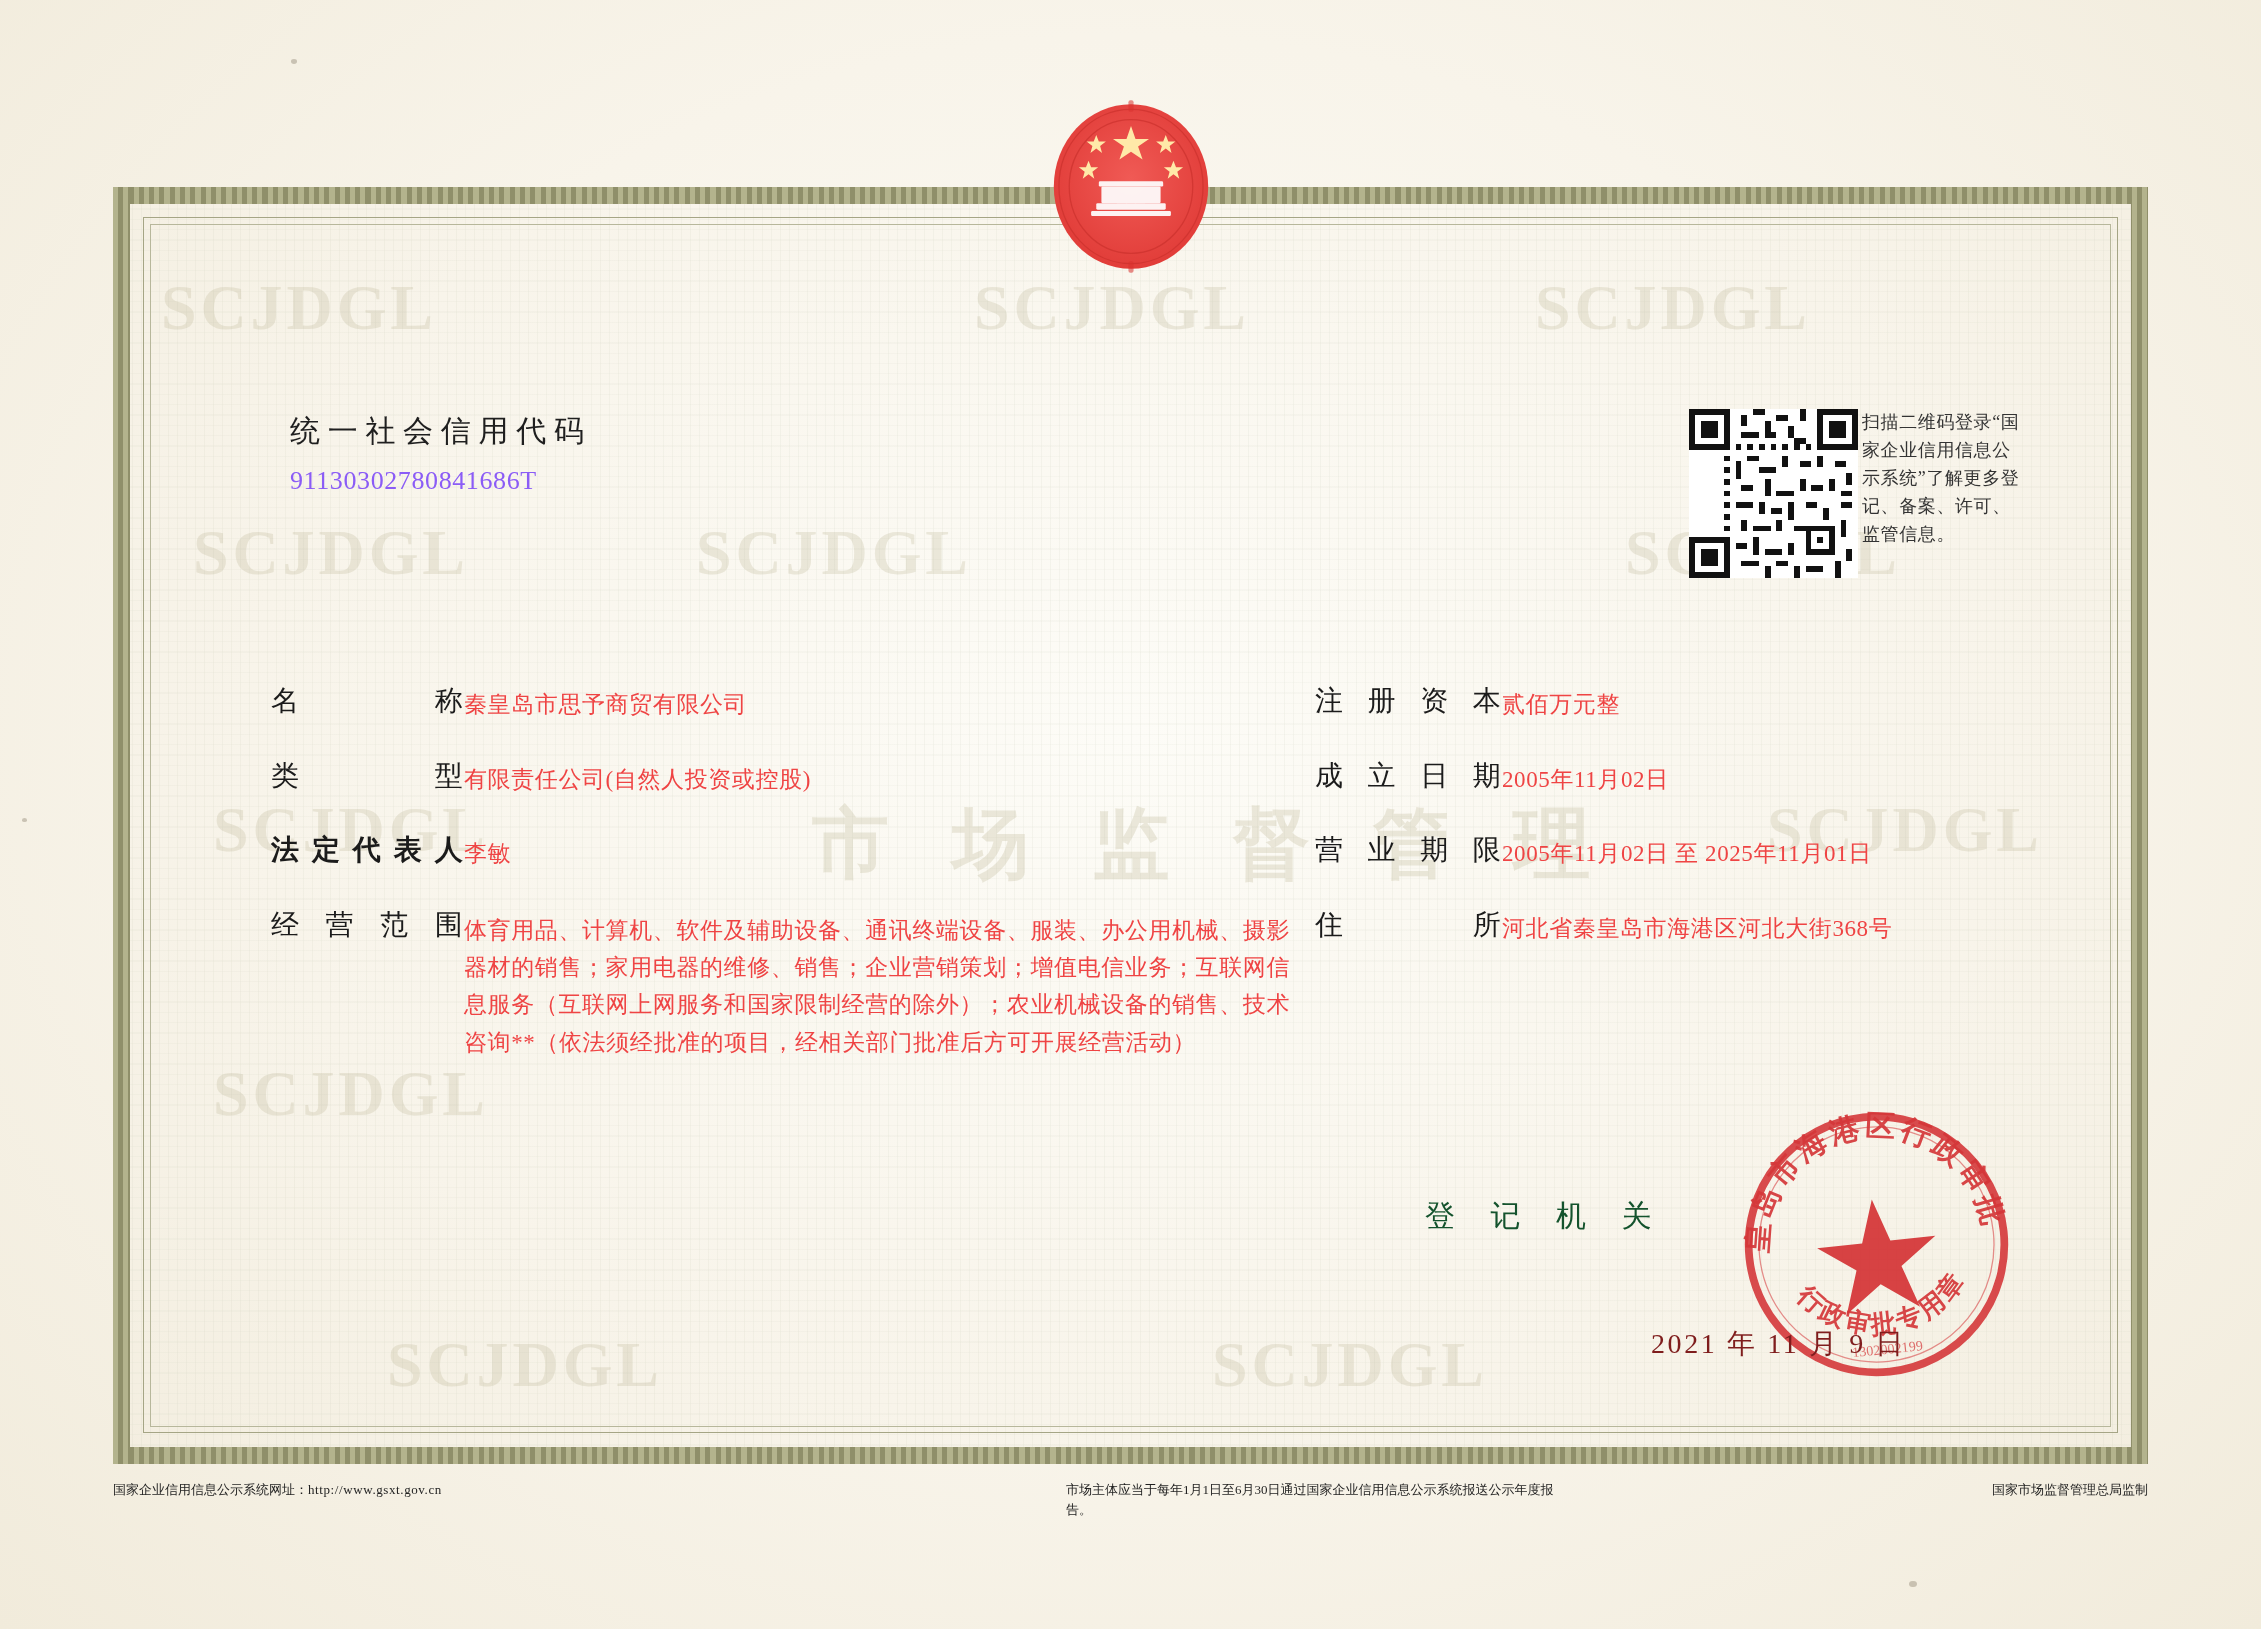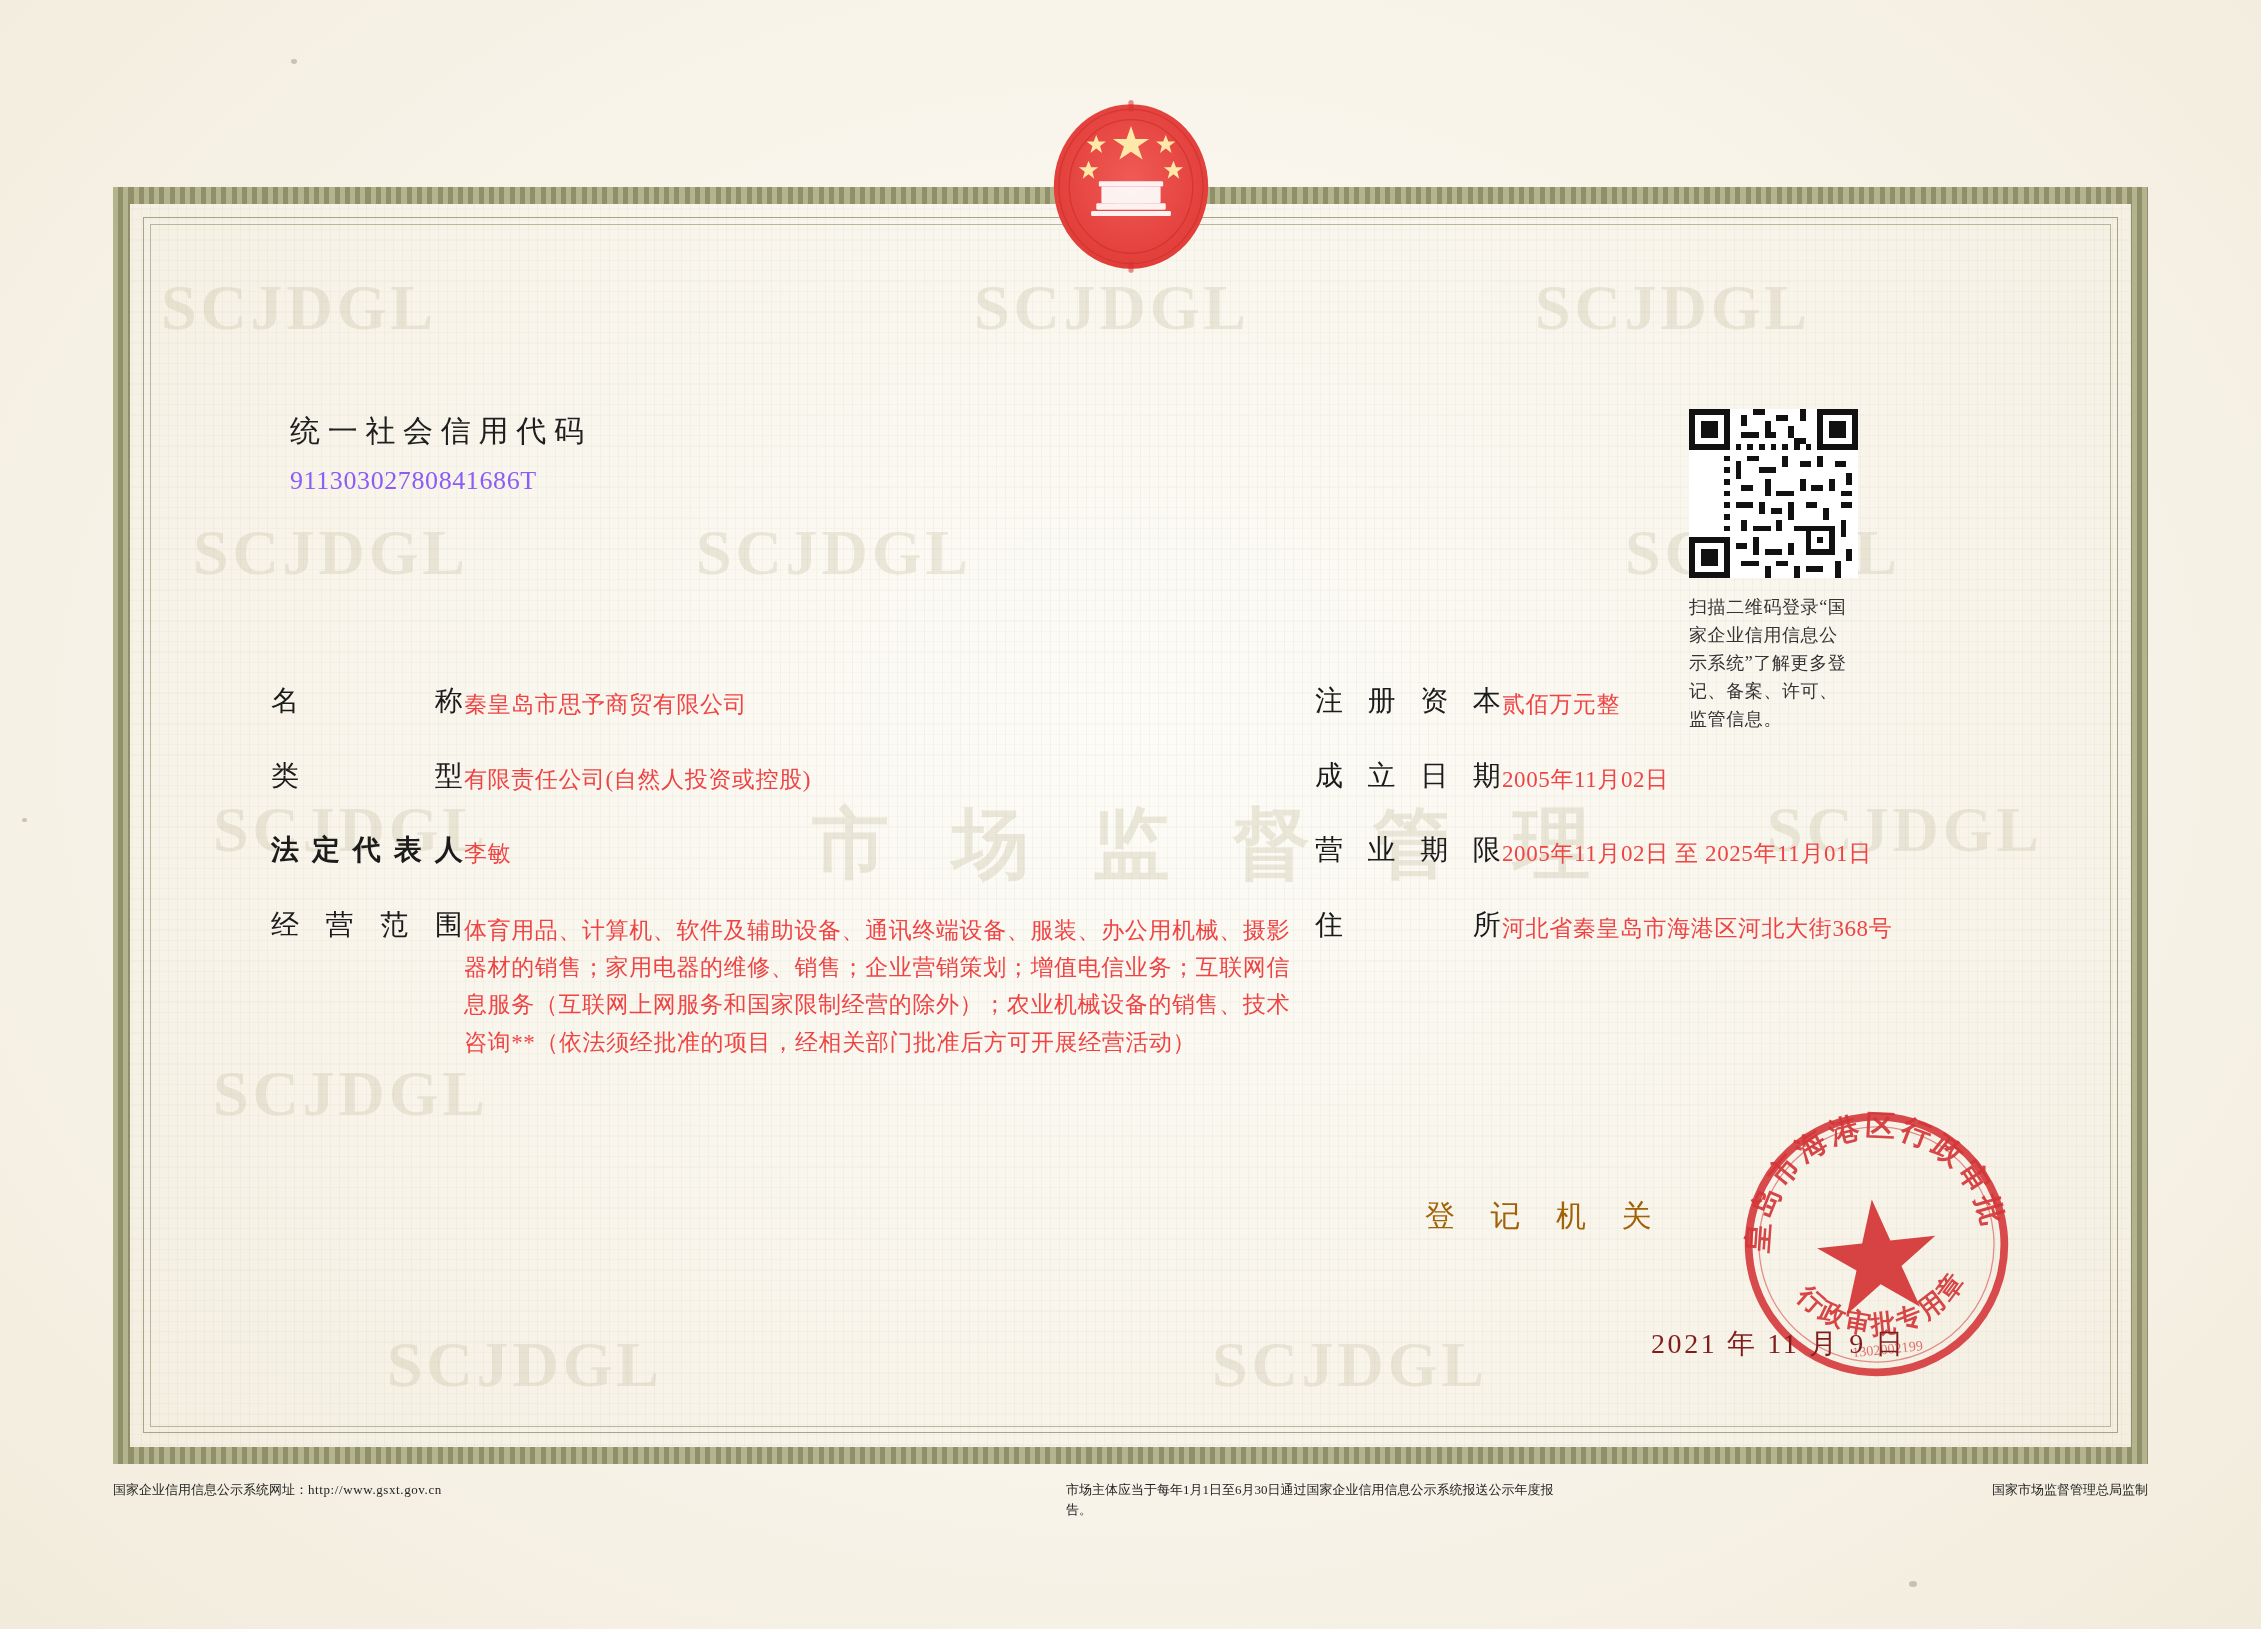--- a/index.html
+++ b/index.html
@@ -158,23 +158,22 @@
     font-family: "Liberation Serif", serif;
     color: #8b5cf6;
   }
 
   
   #qr-block {
     position: absolute;
     left: 1689px;
     top: 409px;
     display: flex;
-    gap: 16px;
+    gap: 4px;
     align-items: flex-start;
-    flex-direction: column;
   }
   #qr-code {
     width: 169px;
     height: 169px;
     background: #ffffff;
     position: relative;
     overflow: hidden;
   }
   #qr-note {
     width: 161px;
@@ -224,21 +223,21 @@
   }
   #scope-row { margin-bottom: 0; }
 
   
   #registry-label {
     position: absolute;
     left: 1425px;
     top: 1196px;
     font-size: 30px;
     letter-spacing: 14px;
-    color: #a16207;
+    color: #14532d;
   }
   #issue-date {
     position: absolute;
     left: 1651px;
     top: 1325px;
     font-size: 28px;
     letter-spacing: 2.6px;
     color: #7f1d1d;
   }
 

